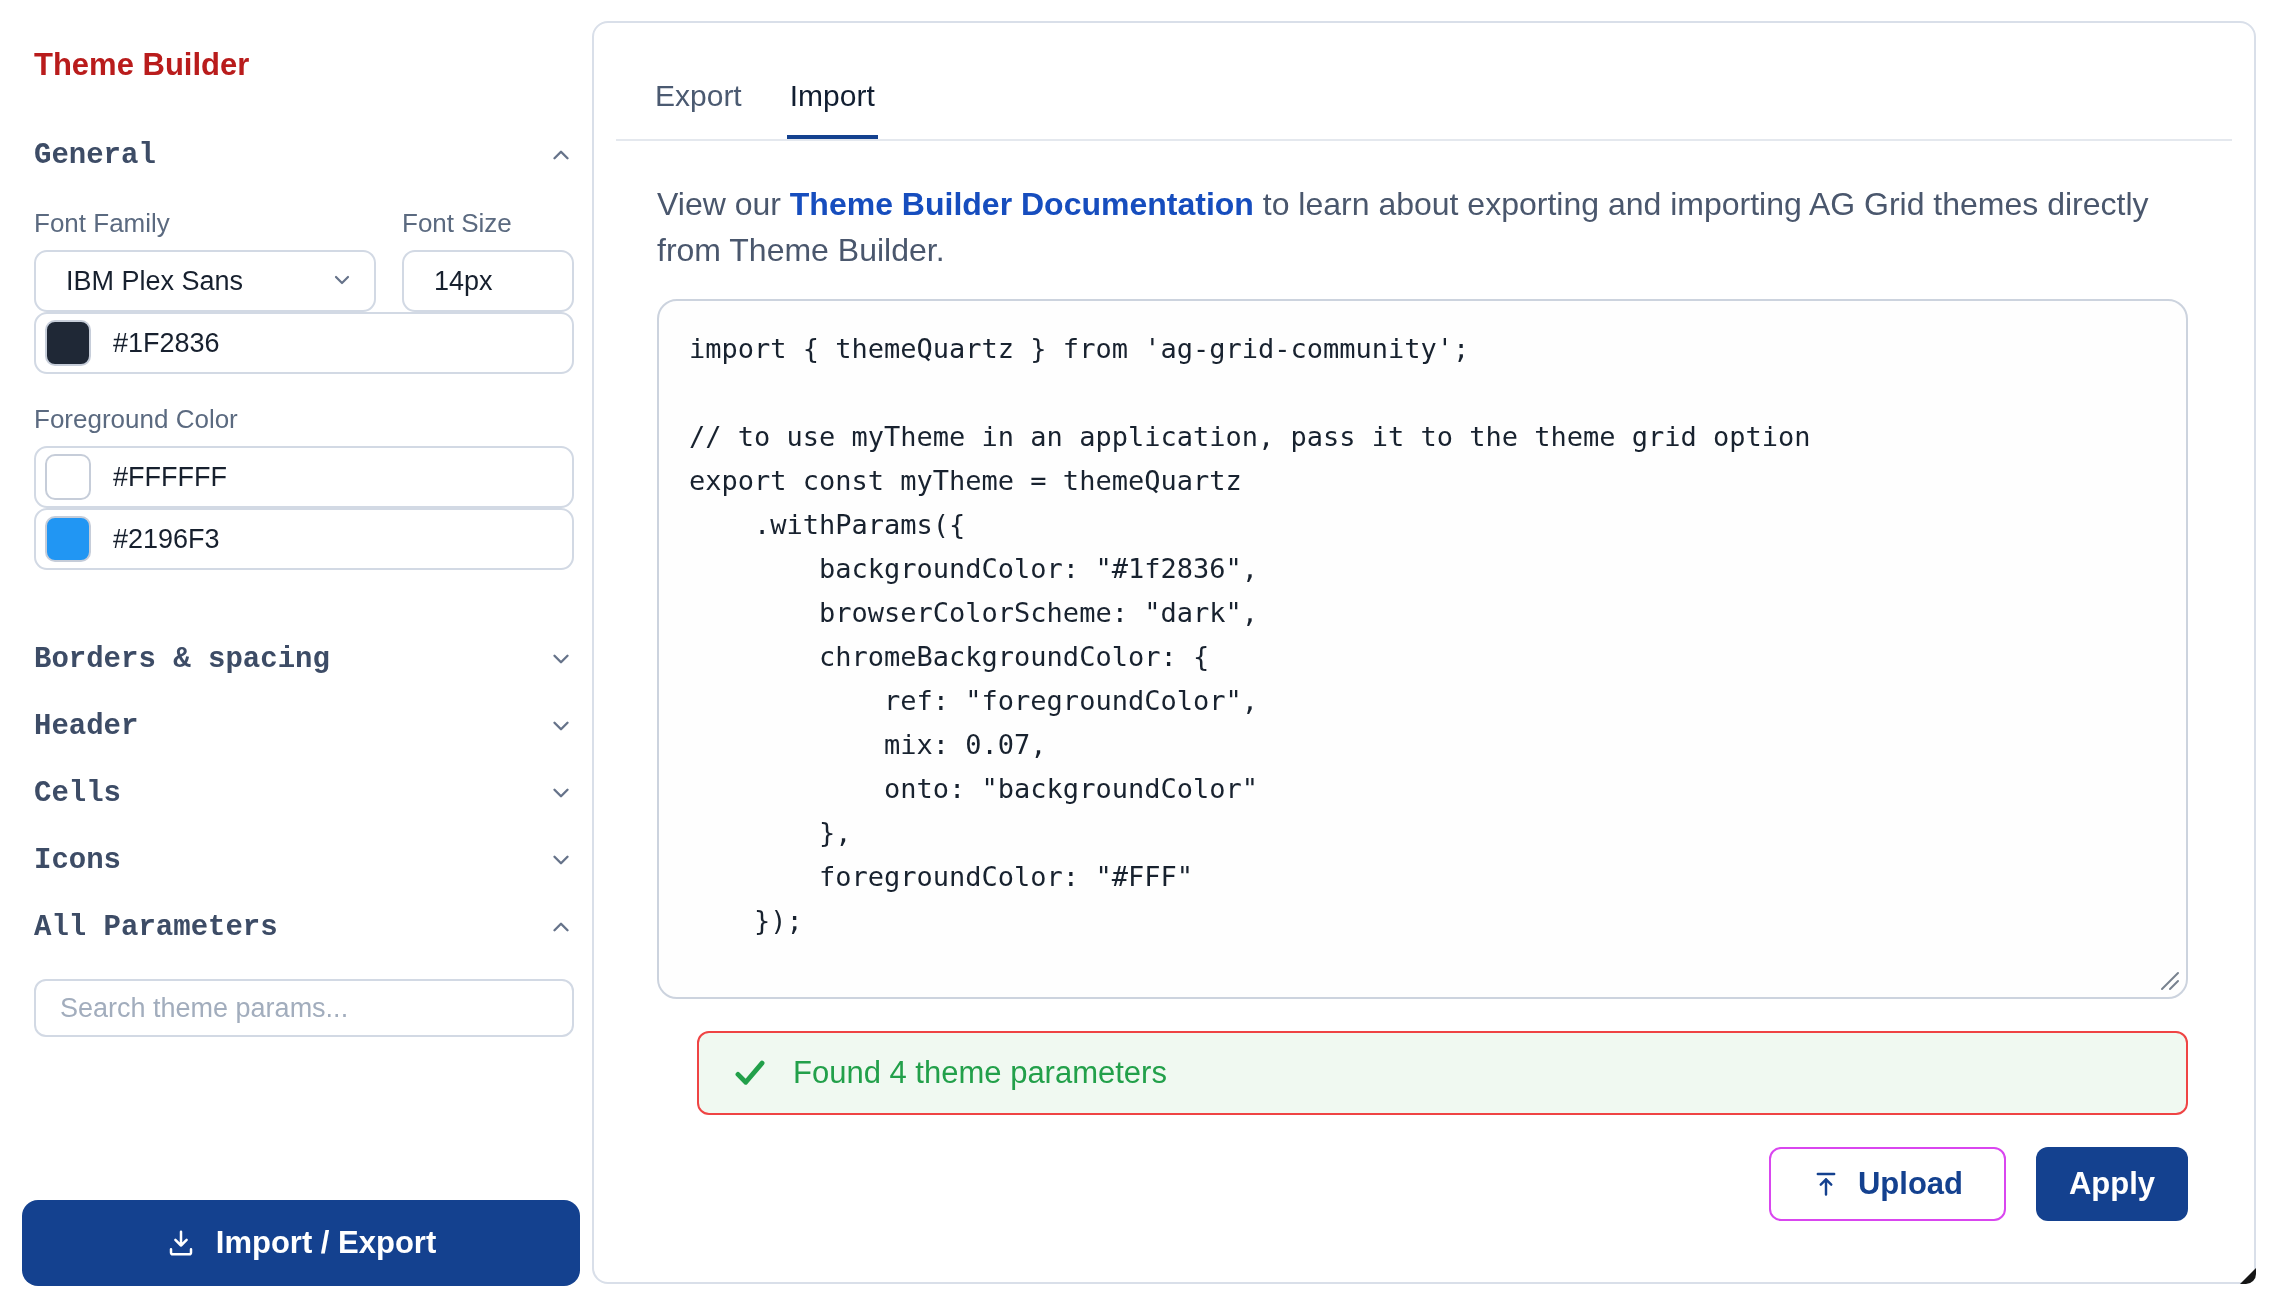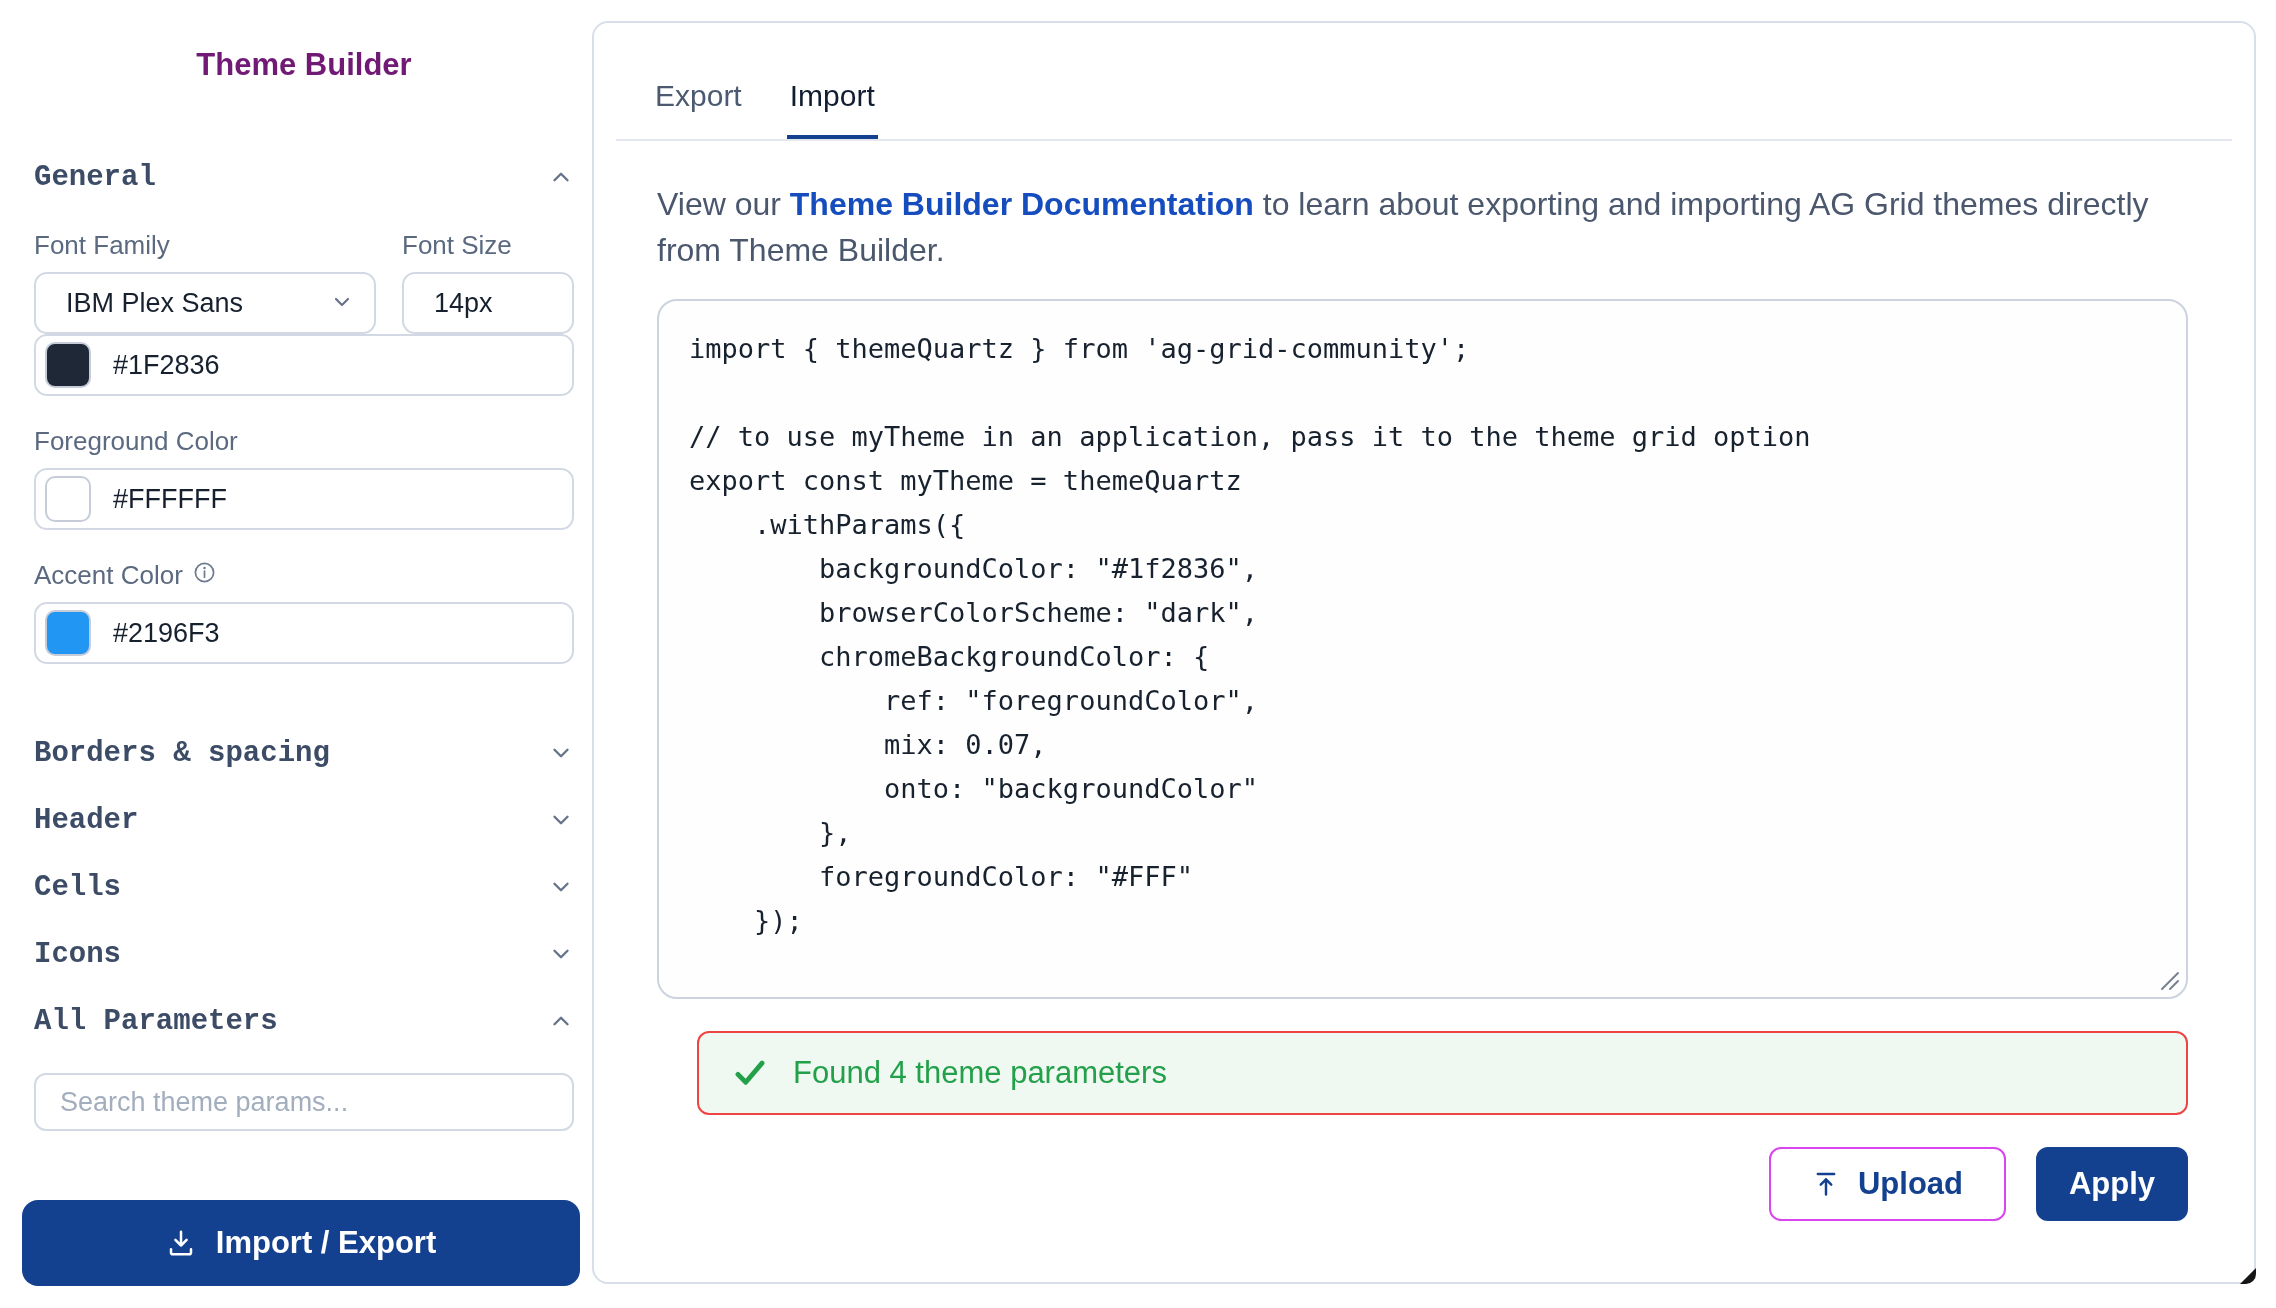--- a/index.html
+++ b/index.html
@@ -11,21 +11,21 @@
     position:relative;
     color:#16243d;
   }
   .app { position:relative; width:2276px; height:1308px; }
 
   
   .sidebar {
     position:absolute; top:0; left:0; width:592px; height:1308px;
     padding:48px 18px 0 34px;
   }
-  .sb-title { font-size:31px; font-weight:bold; color:#701a75; line-height:34px; margin-bottom:80px;text-align:center; }
+  .sb-title { font-size:31px; font-weight:bold; color:#b91c1c; line-height:34px; margin-bottom:58px; }
   .section-head {
     display:flex; justify-content:space-between; align-items:center;
     width:540px; height:30px;font-family:Liberation Mono, monospace;
   }
   .section-label { font-size:29px; font-weight:bold; color:#3d4c66; }
   .head-general { margin-bottom:38px; }
   .chev { width:26px; height:26px; flex:0 0 auto; }
   .field-grid { display:grid; grid-template-columns:342px 172px; column-gap:26px; width:540px; }
   .field-label { font-size:26px; color:#5b6a80; line-height:30px; margin-bottom:12px; display:flex; align-items:center; gap:10px;}
   .control {
@@ -142,30 +142,20 @@
       <span class="swatch" style="background: rgb(31, 40, 54);"></span>
       <span>#1F2836</span>
     </div>
 
     <div class="field-label mt30">Foreground Color</div>
     <div class="control color-control color-row mb8">
       <span class="swatch" style="background: rgb(255, 255, 255);"></span>
       <span>#FFFFFF</span>
     </div>
 
-    <div class="field-label mt30">
-      <span>Accent Color</span>
-      <span>
-        <svg width="23" height="23" viewBox="0 0 24 24">
-            <circle cx="12" cy="12" r="9.5" fill="none" stroke="#6f7b8e" stroke-width="1.8"></circle>
-            <line x1="12" y1="10.5" x2="12" y2="17" stroke="#6f7b8e" stroke-width="1.8" stroke-linecap="round"></line>
-            <circle cx="12" cy="7.2" r="1.3" fill="#6f7b8e"></circle>
-          </svg>
-      </span>
-    </div>
     <div class="control color-control color-row">
       <span class="swatch" style="background: rgb(33, 150, 243);"></span>
       <span>#2196F3</span>
     </div>
 
     <div class="collapsed-list">
       <div class="section-head">
         <span class="section-label">Borders &amp; spacing</span>
         <span class="chev">
           <svg width="26" height="26" viewBox="0 0 24 24">

